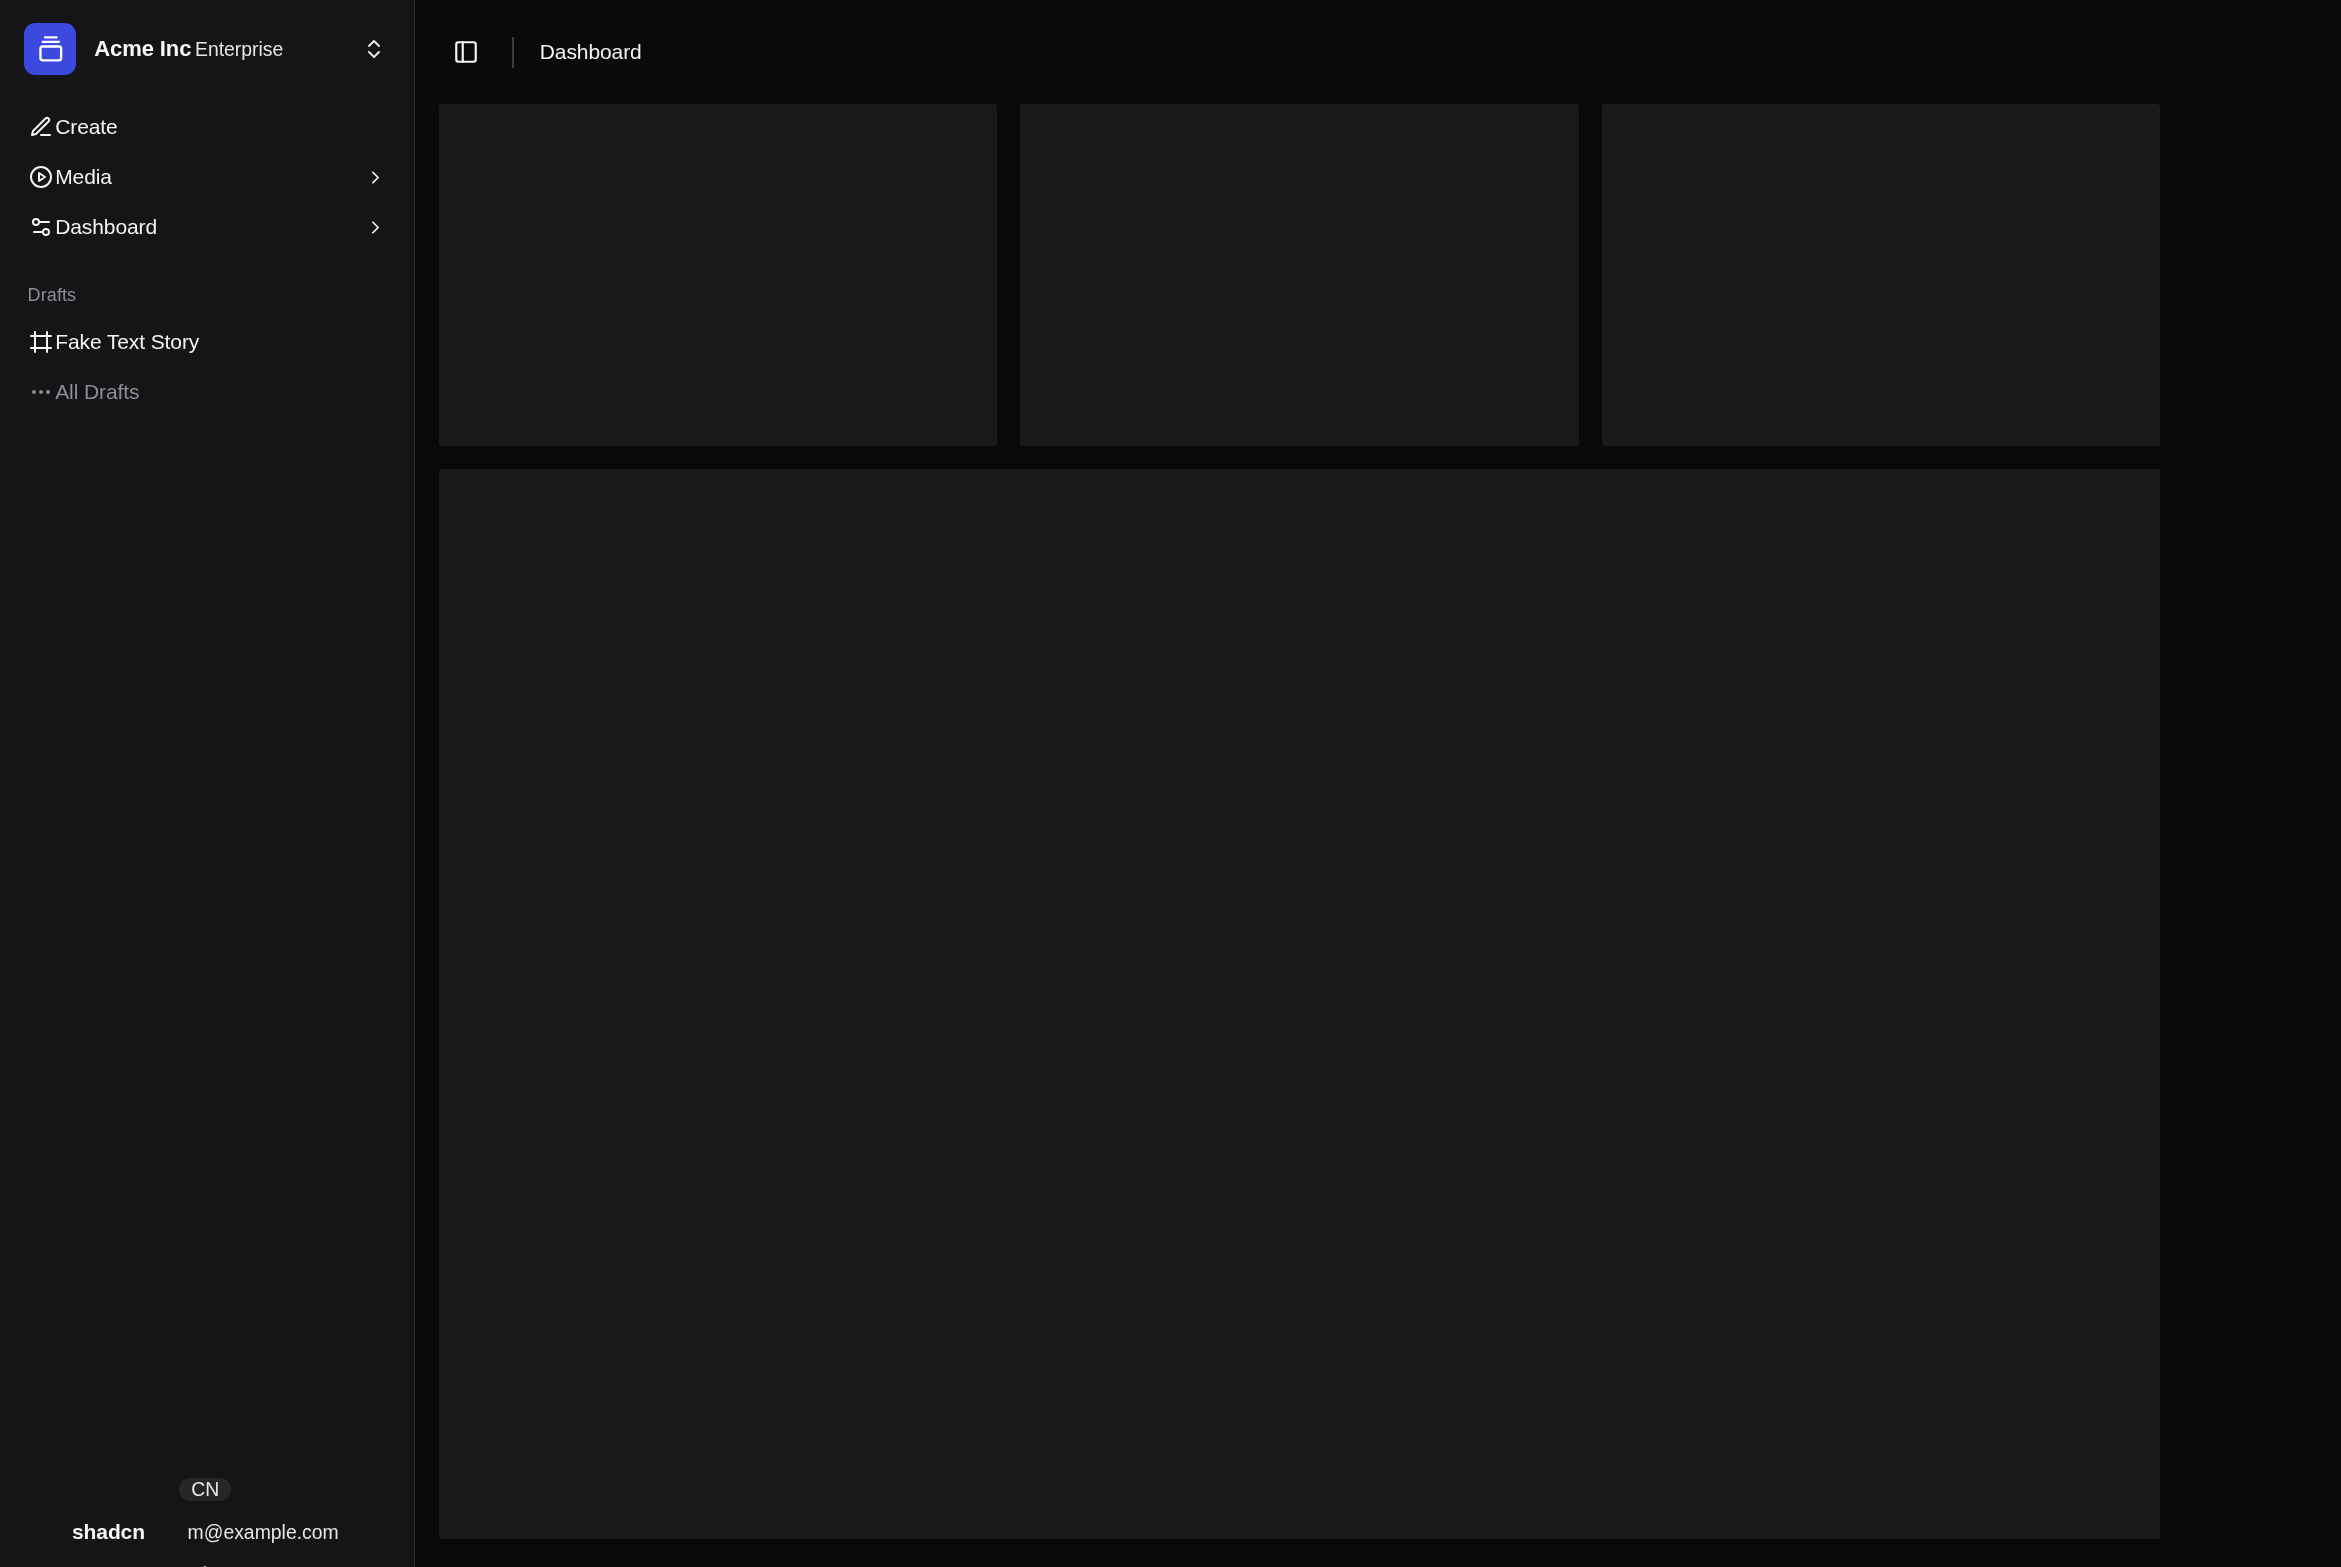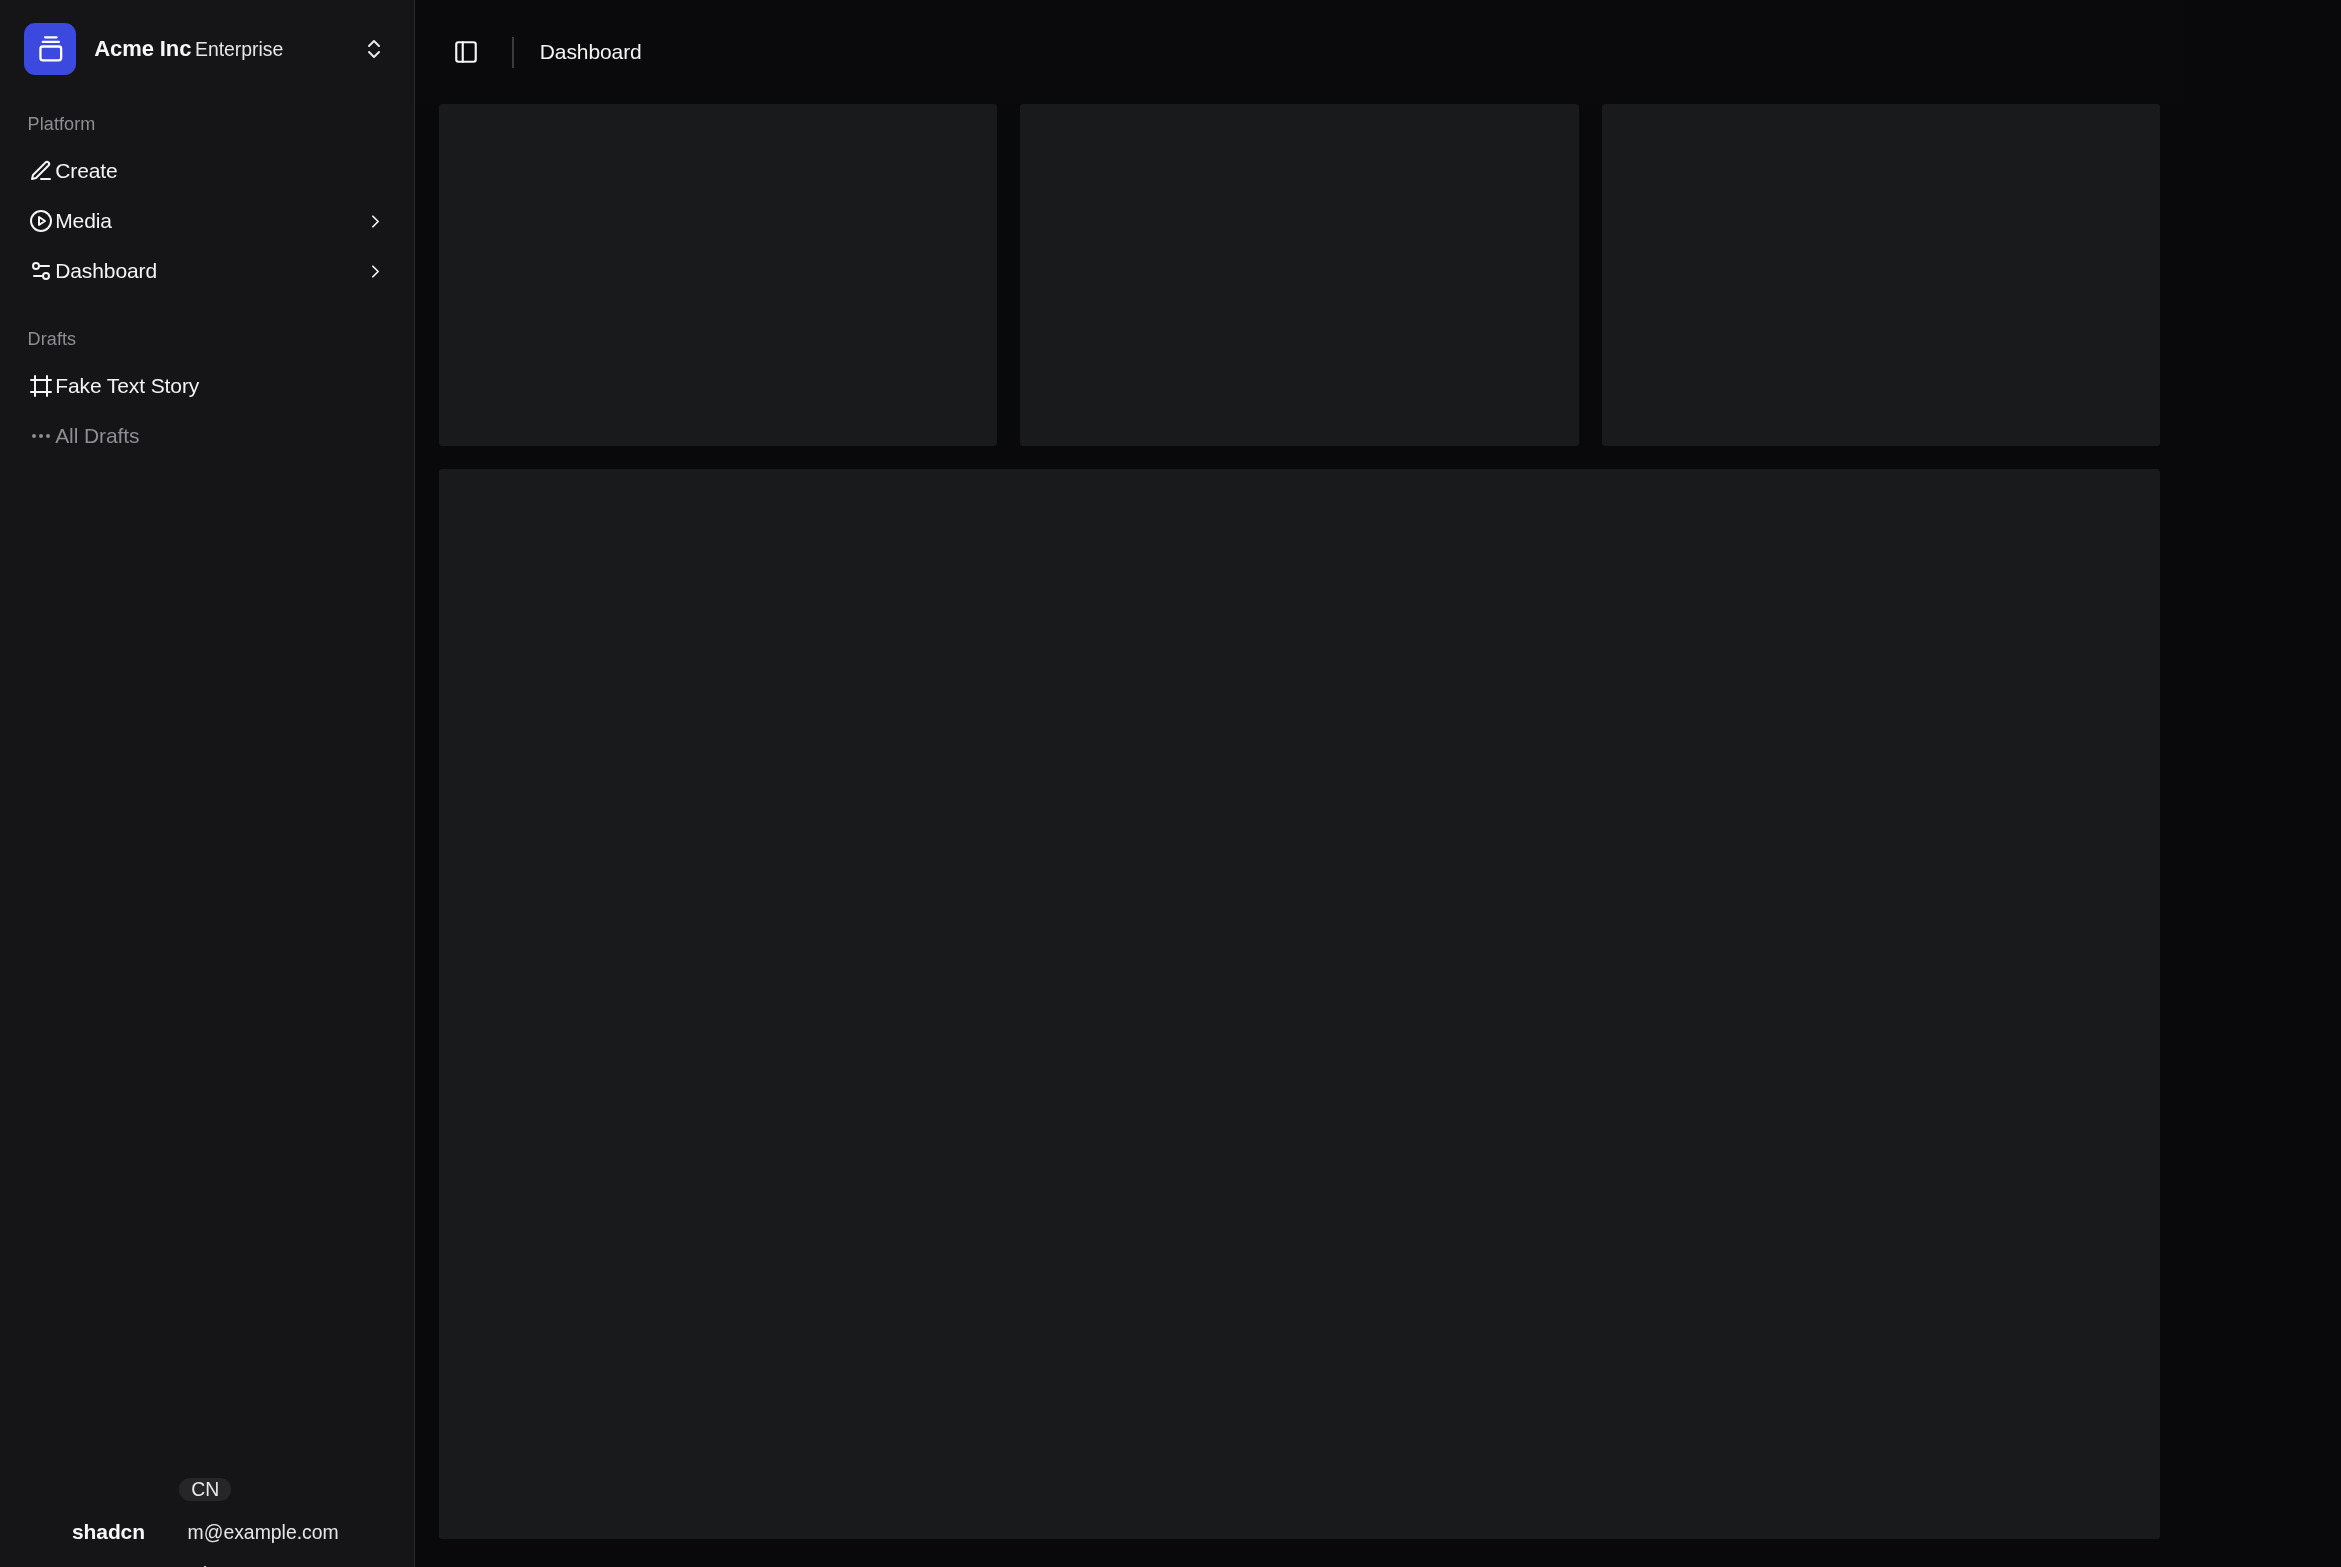--- a/index.html
+++ b/index.html
@@ -251,21 +251,20 @@
             <path d="m7 15 5 5 5-5"></path>
               <path d="m7 9 5-5 5 5"></path>
           </svg>
         </span>
       </div>
     </div>
 
     <div class="sb-content">
 
       <div class="sb-group">
-        <div class="sb-group-label">Platform</div>
 
         <div class="sb-item">
           <span class="sb-ico">
             <svg width="24" height="24" viewBox="0 0 24 24" fill="none" stroke="currentColor" stroke-width="2" stroke-linecap="round" stroke-linejoin="round">
               <path d="M12 20h9"></path>
               <path d="M16.5 3.5a2.12 2.12 0 0 1 3 3L7 19l-4 1 1-4Z"></path>
             </svg>
           </span>
           <span class="sb-label">Create</span>
         </div>

